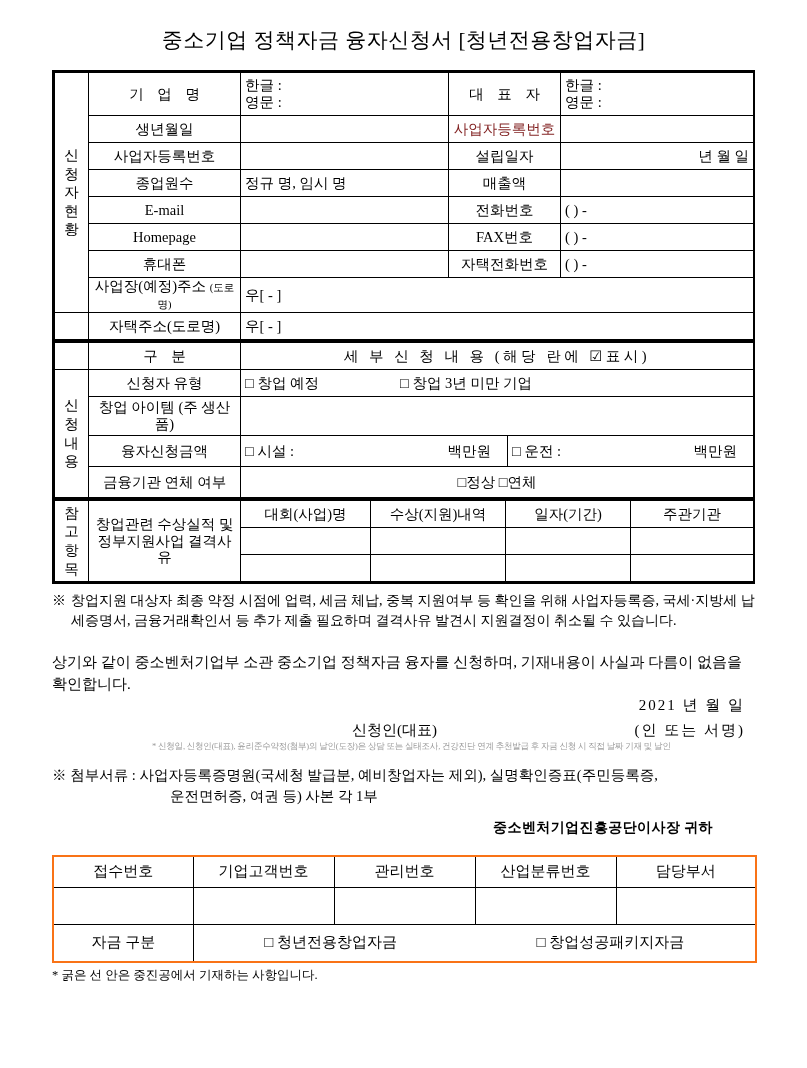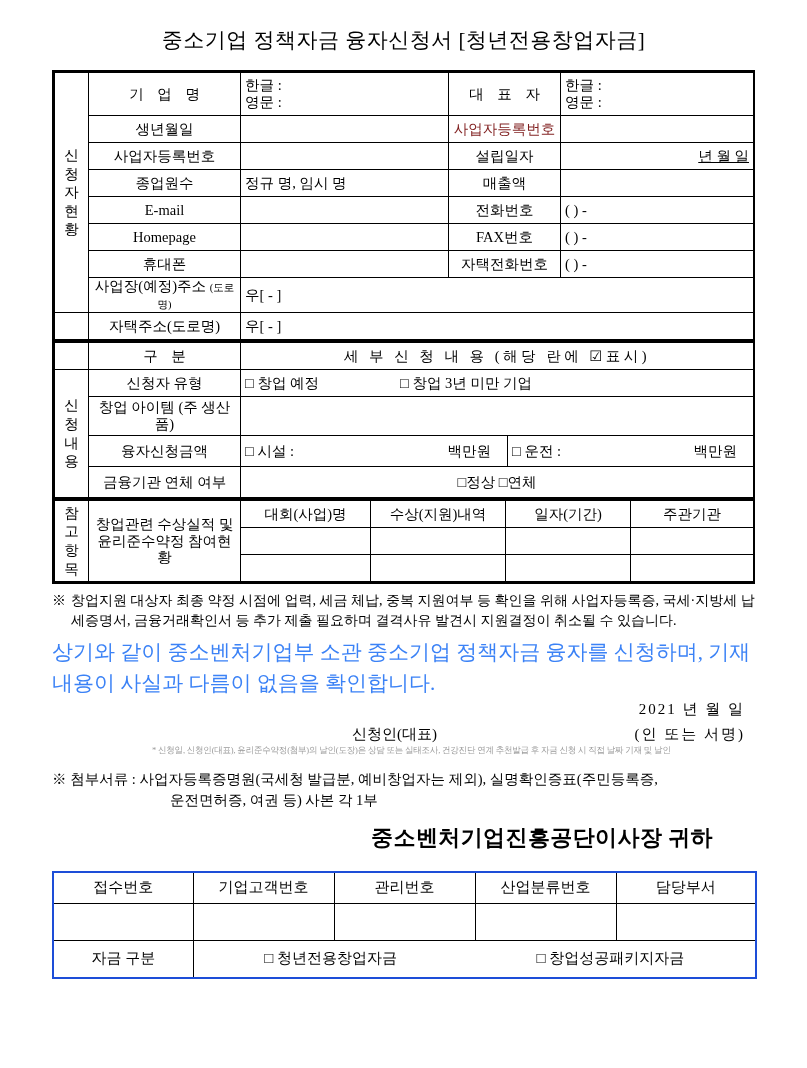--- a/index.html
+++ b/index.html
@@ -50,21 +50,21 @@
   }
   .outer-box {
     border: 2px solid #000;
     width: 703px;
     box-sizing: border-box;
   }
   .outer-box table.form { width: 100%; }
 
   .ctr { text-align: center; }
   .lft { text-align: left; }
-  .rgt { text-align: right; text-decoration: underline; }
+  .rgt { text-align: right; }
 
   
   .vlabel {
     text-align: center;
     font-size: 14px;
     line-height: 1.28;
     letter-spacing: 0;
     padding: 2px 0;
     color: #000;
   }
@@ -99,24 +99,24 @@
     font-size: 14px;
     line-height: 1.42;
     margin-top: 7px;
     display: flex;
     gap: 5px;
   }
   .note .mark { flex: 0 0 auto; }
   .note .body { flex: 1 1 auto; }
 
   .declaration {
-    font-size: 21px;
+    font-size: 15px;
     line-height: 1.5;
-    color: #3b82f6;
-    margin-top: 6px;
+    color: #000000;
+    margin-top: 20px;
   }
 
   .date-line {
     text-align: right;
     font-size: 15px;
     letter-spacing: 2px;
     padding-right: 10px;
   }
   .sign-row {
     display: flex;
@@ -143,34 +143,34 @@
 
   .attach {
     font-size: 14.5px;
     line-height: 1.45;
     margin-top: 12px;
   }
   .attach .ind { display: block; padding-left: 118px; }
 
   .recipient {
     text-align: right;
-    font-size: 22px;
+    font-size: 14px;
     font-weight: bold;
     letter-spacing: 0.4px;
     margin-top: 12px;
     padding-right: 42px;
   }
 
   
   .bottom-wrap { margin-top: 18px; }
   table.bottom {
     border-collapse: collapse;
     width: 703px;
     table-layout: fixed;
-    border: 2px solid #1d4ed8;
+    border: 2px solid #f97316;
   }
   table.bottom td {
     border: 1px solid #000;
     text-align: center;
     font-size: 15px;
     height: 28px;
     vertical-align: middle;
   }
   table.bottom td.tall { height: 34px; }
   .footnote {
@@ -347,21 +347,21 @@
       <tbody>
         <tr>
           <td rowspan="3" class="vlabel">
             <span>참</span>
             <span>고</span>
             <span>항</span>
             <span>목</span>
           </td>
           <td rowspan="3" class="ctr two-line small">
             <span>창업관련 수상실적 및</span>
-            <span>윤리준수약정 참여현황</span>
+            <span>정부지원사업 결격사유</span>
           </td>
           <td class="ctr">대회(사업)명</td>
           <td class="ctr">수상(지원)내역</td>
           <td class="ctr">일자(기간)</td>
           <td class="ctr">주관기관</td>
         </tr>
         <tr>
           <td></td>
           <td></td>
           <td></td>
@@ -429,15 +429,16 @@
           <td class="tall">자금 구분</td>
           <td class="tall" colspan="4">
             <div class="fund-opts">
               <span>□ 청년전용창업자금</span>
               <span>□ 창업성공패키지자금</span>
             </div>
           </td>
         </tr>
       </tbody>
     </table>
+    <div class="footnote">* 굵은 선 안은 중진공에서 기재하는 사항입니다.</div>
   </div>
 
 </div>
 
 </body></html>

